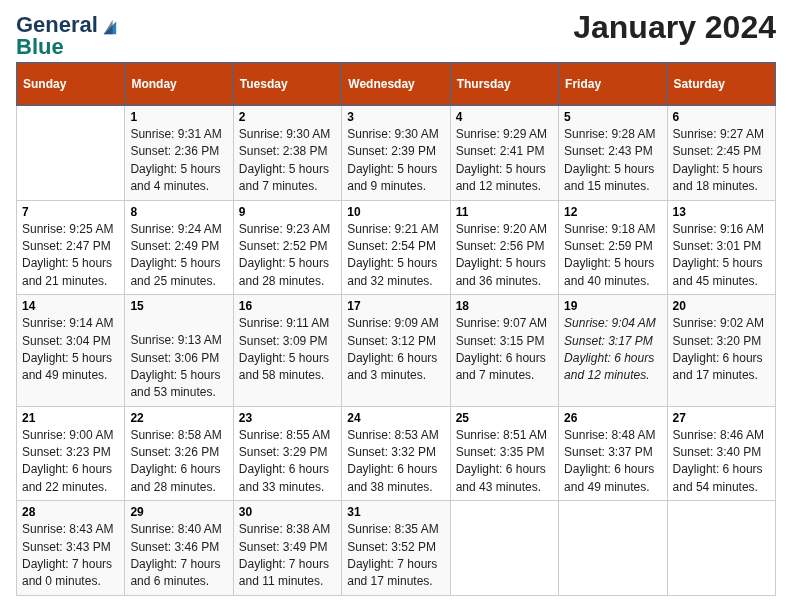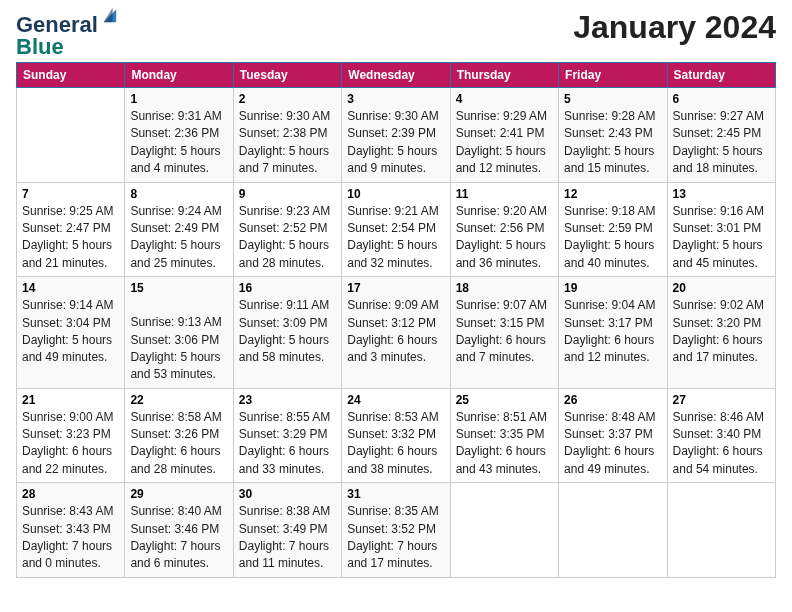--- a/index.html
+++ b/index.html
@@ -50,24 +50,24 @@
       font-size: 14px;
       color: #444;
     }
     table {
       width: 100%;
       border-collapse: collapse;
       table-layout: fixed;
       font-size: 10.5px;
     }
     thead tr th {
-      background-color: #be185d;
+      background-color: #c2410c;
       color: #fff;
       text-align: left;
-      padding: 5px 6px;
+      padding: 14px 6px;
       font-size: 12px;
       font-weight: bold;
       border: 1px solid #2e6da4;
     }
     tbody tr td {
       border: 1px solid #ccc;
       vertical-align: top;
       padding: 4px 5px;
       height: 80px;
       background: #fff;
@@ -90,21 +90,21 @@
       background: #fff !important;
     }
   </style>
 </head>
 <body>
 
 <div class="page">
   <div class="header-row">
     <div class="logo">
       <div>
-        <div style="display:flex;align-items:flex-start;">
+        <div style="display:flex;align-items:flex-end;">
           <span class="logo-text">General</span>
 
           <svg class="logo-icon" viewBox="0 0 20 20">
             <polygon points="4,18 18,4 18,18" fill="#2e7fc1"></polygon>
             <polygon points="4,18 14,2 14,18" fill="#1a3a5c" opacity="0.6"></polygon>
           </svg>
         </div>
         <span class="logo-text" style="color:#0f766e;">Blue</span>
       </div>
     </div>
@@ -253,21 +253,21 @@
           </td>
           <td>
             <span class="day-num">18</span>
             <div class="day-info" style="white-space: pre-line;">Sunrise: 9:07 AM
 Sunset: 3:15 PM
 Daylight: 6 hours
 and 7 minutes.</div>
           </td>
           <td>
             <span class="day-num">19</span>
-            <div class="day-info" style="white-space: pre-line;">Sunrise: 9:04 AM
+            <div class="day-info" style="white-space: pre-line; font-style: italic;">Sunrise: 9:04 AM
 Sunset: 3:17 PM
 Daylight: 6 hours
 and 12 minutes.</div>
           </td>
           <td>
             <span class="day-num">20</span>
             <div class="day-info" style="white-space: pre-line;">Sunrise: 9:02 AM
 Sunset: 3:20 PM
 Daylight: 6 hours
 and 17 minutes.</div>

